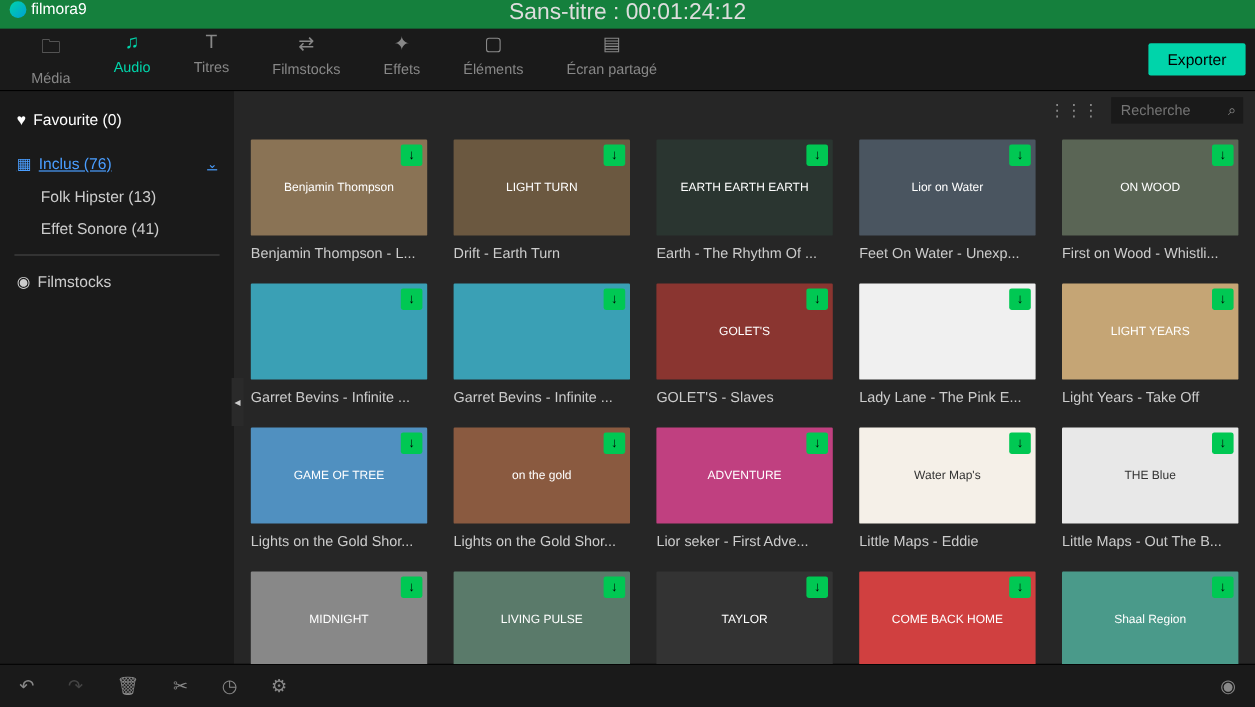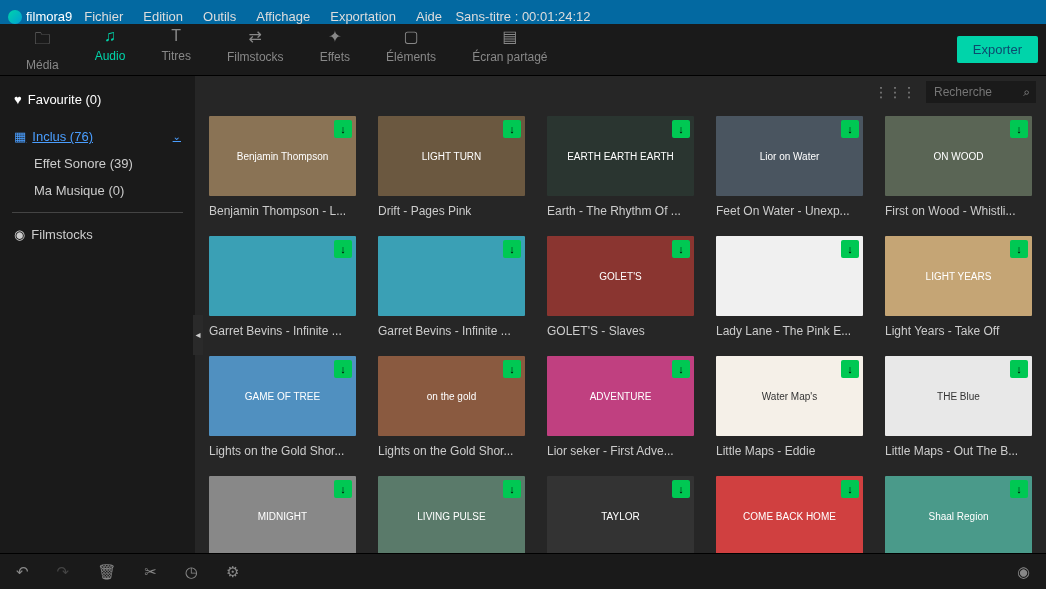--- a/index.html
+++ b/index.html
@@ -1,29 +1,29 @@
 <!DOCTYPE html>
 <html><head>
 <meta charset="utf-8">
 <style>
 *{margin:0;padding:0;box-sizing:border-box;font-family:Arial,sans-serif}
 body{background:#1a1a1a;color:#ccc;width:1046px;height:589px;overflow:hidden;font-size:13px}
-.topbar{height:24px;background:#0369a1;display:flex;align-items:flex-end;padding:0 8px}
+.topbar{height:24px;background:#15803d;display:flex;align-items:flex-start;padding:0 8px}
 .logo{display:flex;align-items:center;gap:4px;margin-right:12px}
 .logo-icon{width:14px;height:14px;background:linear-gradient(135deg,#00d4aa,#00a0d4);border-radius:50%}
 .logo-text{color:#fff;font-size:13px;font-weight:500}
 .menu{display:flex;gap:20px}
 .menu-item{color:#ddd;cursor:pointer;font-size:13px}
-.title-center{position:absolute;left:50%;transform:translateX(-50%);color:#ddd;font-size:13px}
+.title-center{position:absolute;left:50%;transform:translateX(-50%);color:#ddd;font-size:19px}
 .tabs{height:52px;background:#1a1a1a;display:flex;align-items:center;padding:0 8px;border-bottom:1px solid #000}
 .tab{display:flex;flex-direction:column;align-items:center;gap:4px;padding:6px 18px;cursor:pointer;color:#888}
 .tab.active{color:#00d4aa}
 .tab-icon{font-size:16px}
 .tab-label{font-size:12px}
-.export-btn{margin-left:auto;background:#00d4aa;color:#0c4a6e;padding:6px 16px;border:none;cursor:pointer;font-size:13px;border-radius:2px}
+.export-btn{margin-left:auto;background:#00d4aa;color:#000000;padding:6px 16px;border:none;cursor:pointer;font-size:13px;border-radius:2px}
 .main{display:flex;height:477px}
 .sidebar{width:195px;background:#1a1a1a;padding:10px 12px;position:relative}
 .side-item{padding:6px 2px;color:#ccc;cursor:pointer;display:flex;align-items:center;gap:6px;font-size:13px}
 .side-item.header{color:#fff}
 .side-item.active{color:#4a9eff;text-decoration:underline}
 .side-sub{padding-left:22px}
 .side-divider{border-top:1px solid #444;margin:8px 0}
 .collapse-handle{position:absolute;right:-8px;top:50%;width:10px;height:40px;background:#2a2a2a;display:flex;align-items:center;justify-content:center;cursor:pointer;font-size:10px}
 .content{flex:1;background:#262626;display:flex;flex-direction:column}
 .content-top{height:32px;display:flex;align-items:center;justify-content:flex-end;padding:0 10px;gap:10px}
@@ -43,28 +43,20 @@
 .chev{margin-left:auto;font-size:10px}
 </style>
 </head>
 <body>
 
 <div class="topbar">
   <div class="logo">
     <div class="logo-icon"></div>
     <span class="logo-text"><span>filmora</span><span>9</span></span>
   </div>
-  <div class="menu" id="menu">
-      <span class="menu-item">Fichier</span>
-      <span class="menu-item">Edition</span>
-      <span class="menu-item">Outils</span>
-      <span class="menu-item">Affichage</span>
-      <span class="menu-item">Exportation</span>
-      <span class="menu-item">Aide</span>
-    </div>
   <div class="title-center">Sans-titre : 00:01:24:12</div>
 </div>
 
 <div class="tabs">
   <div id="tabs-container" style="display:flex">
       <div class="tab">
         <span class="tab-icon">🗀</span>
         <span class="tab-label">Média</span>
       </div>
       <div class="tab active">
@@ -101,22 +93,22 @@
       <span>♥</span>
       <span>Favourite (0)</span>
     </div>
     <div style="height:10px"></div>
     <div class="side-item active">
       <span>▦</span>
       <span>Inclus (76)</span>
       <span class="chev">⌄</span>
     </div>
     <div id="subs">
-        <div class="side-item side-sub">Effet Sonore (39)</div>
-        <div class="side-item side-sub">Ma Musique (0)</div>
+        <div class="side-item side-sub">Folk Hipster (13)</div>
+        <div class="side-item side-sub">Effet Sonore (41)</div>
       </div>
     <div class="side-divider"></div>
     <div class="side-item">
       <span>◉</span>
       <span>Filmstocks</span>
     </div>
     <div class="collapse-handle">◂</div>
   </div>
 
   <div class="content">
@@ -133,21 +125,21 @@
             <span>Benjamin Thompson</span>
             <div class="dl-badge">↓</div>
           </div>
           <div class="card-title">Benjamin Thompson - L...</div>
         </div>
         <div class="card">
           <div class="thumb" style="background:#6b5840;color:#fff">
             <span>LIGHT TURN</span>
             <div class="dl-badge">↓</div>
           </div>
-          <div class="card-title">Drift - Pages Pink</div>
+          <div class="card-title">Drift - Earth Turn</div>
         </div>
         <div class="card">
           <div class="thumb" style="background:#2a3530;color:#fff">
             <span>EARTH EARTH EARTH</span>
             <div class="dl-badge">↓</div>
           </div>
           <div class="card-title">Earth - The Rhythm Of ...</div>
         </div>
         <div class="card">
           <div class="thumb" style="background:#4a5560;color:#fff">

